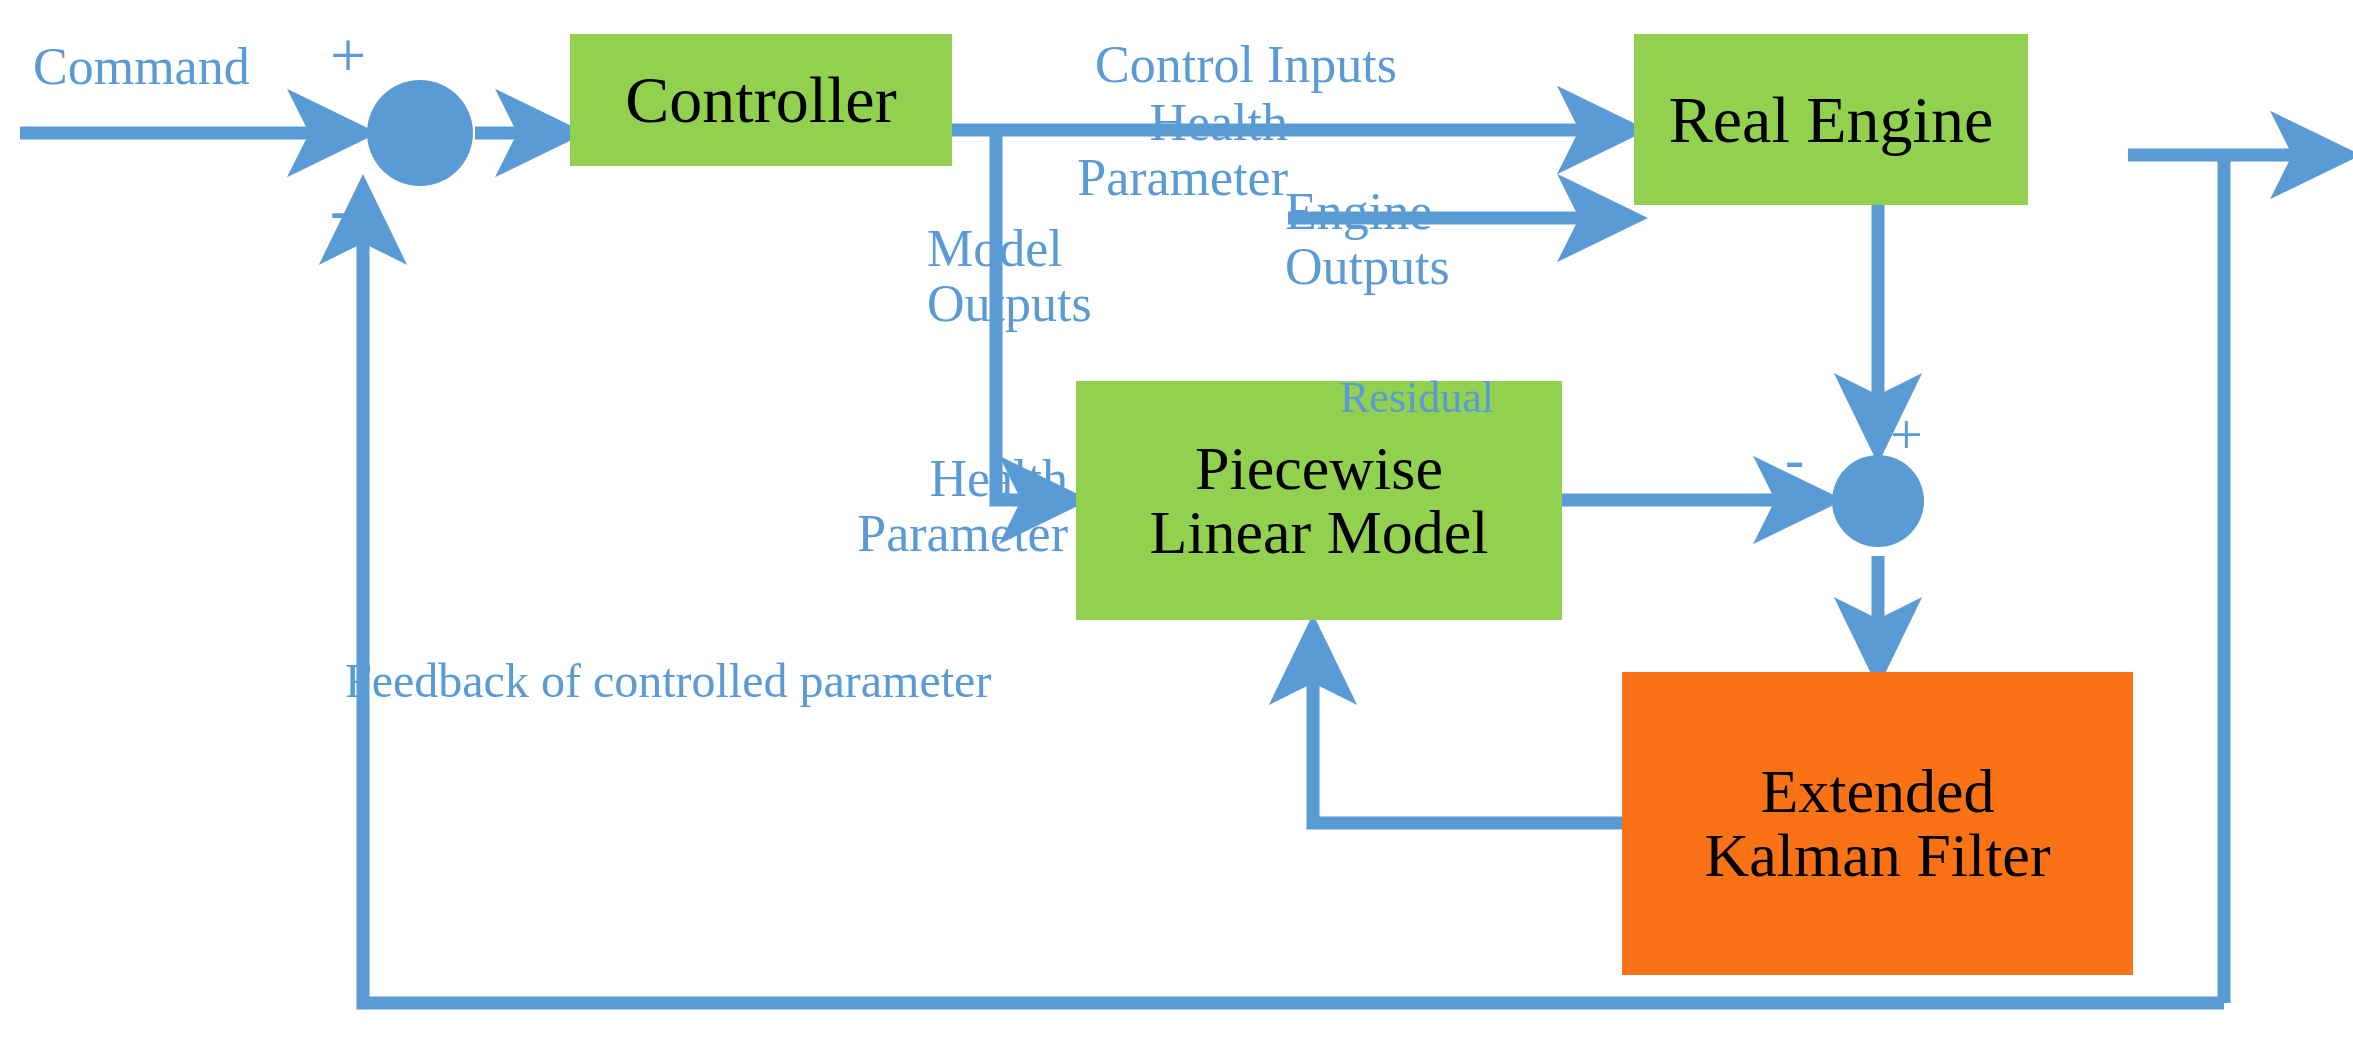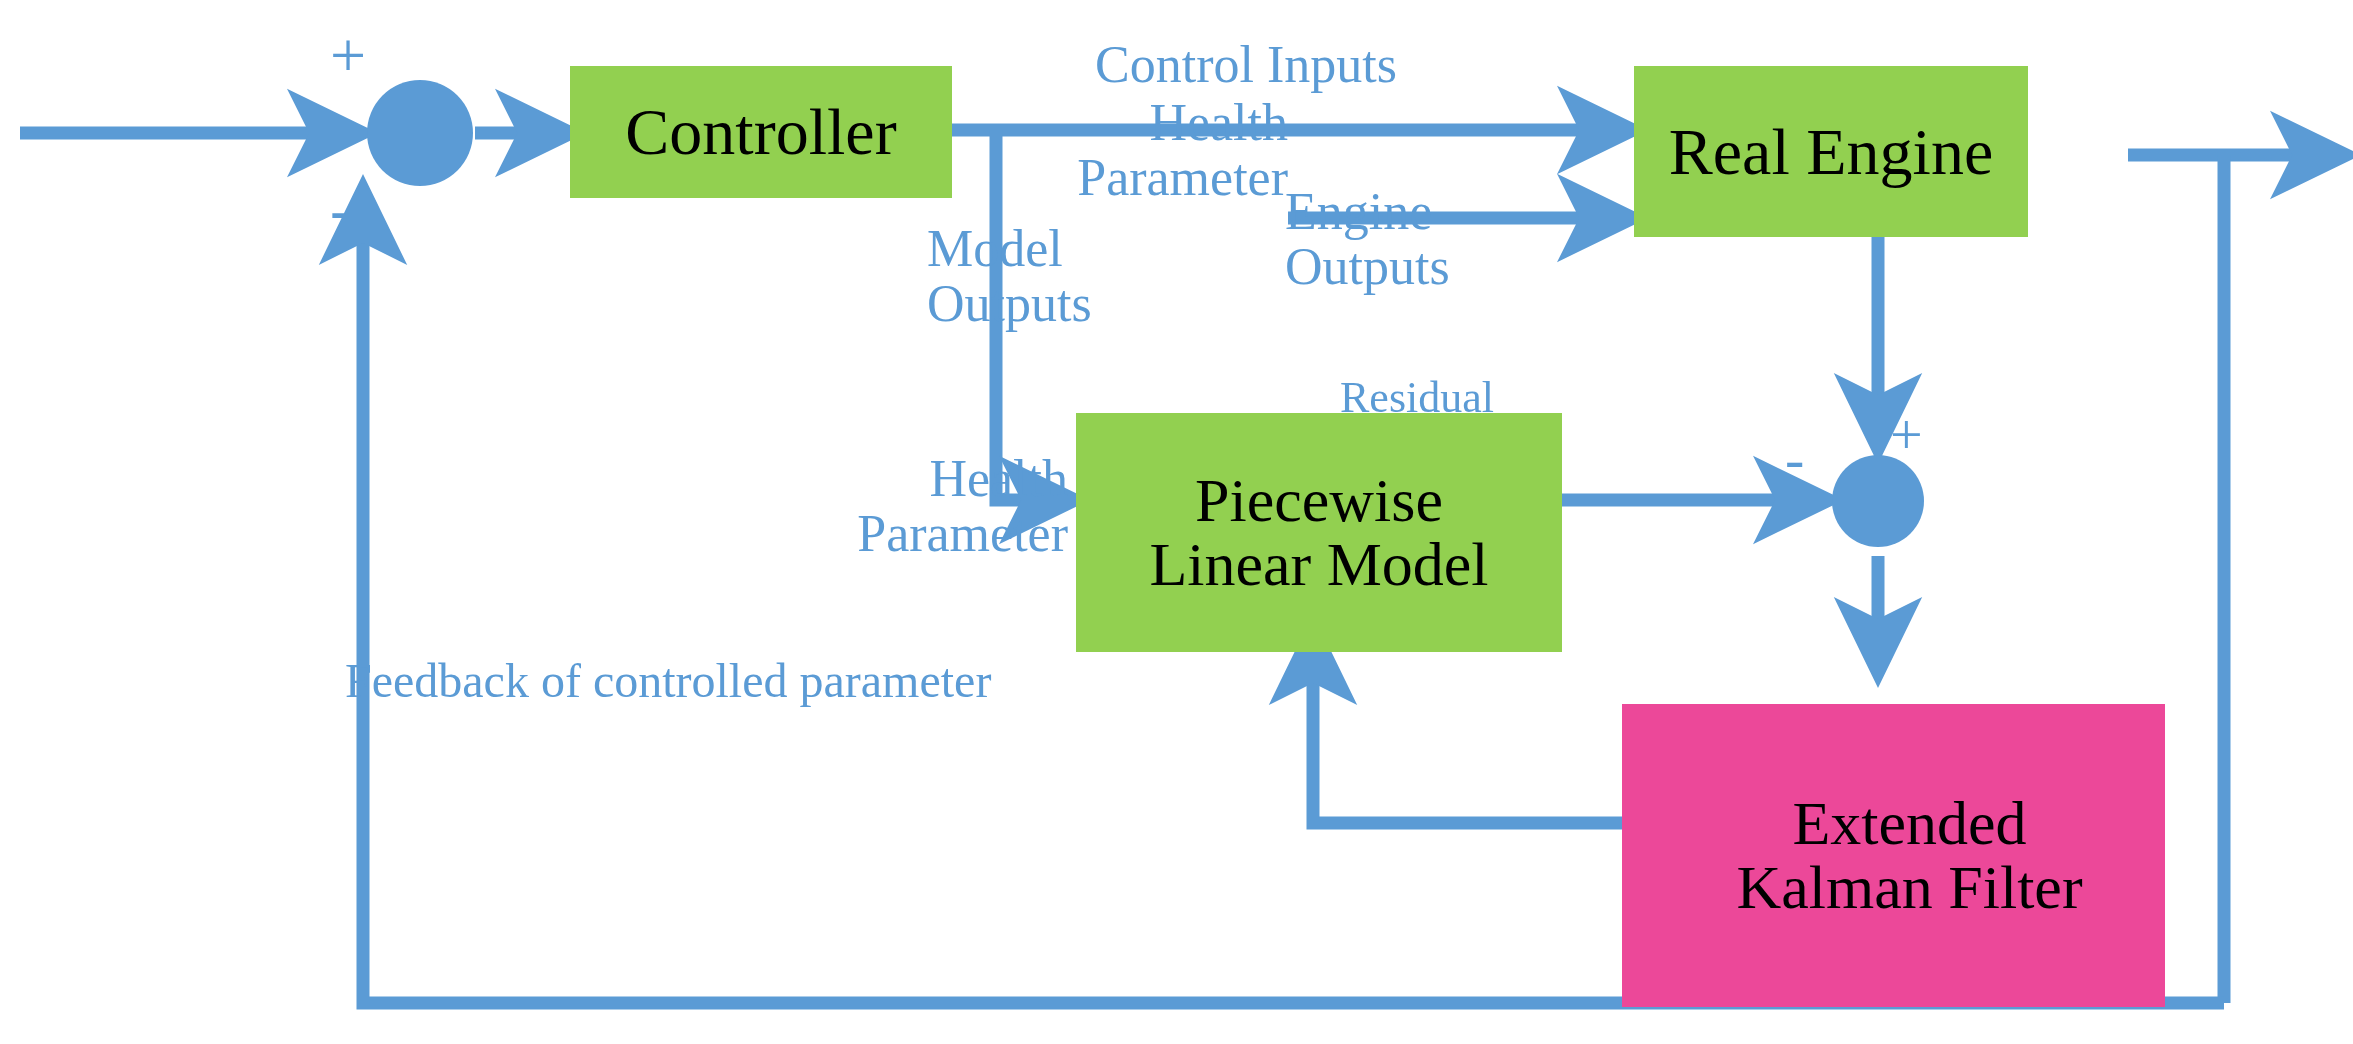--- a/index.html
+++ b/index.html
@@ -25,24 +25,23 @@
   .block {
     position: absolute;
     display: flex;
     align-items: center;
     justify-content: center;
     text-align: center;
     color: #000000;
     font-family: "Liberation Serif", "DejaVu Serif", serif;
     line-height: 1.02;
     z-index: 5;
-    margin-top: 32px;
   }
   .block.green { background: #92D050; }
-  .block.orange { background: #ec4899; padding-left: 32px; }
+  .block.orange { background: #f97316; }
   .lbl {
     position: absolute;
     color: #5B9BD5;
     font-family: "Liberation Serif", "DejaVu Serif", serif;
     white-space: pre;
     line-height: 1.05;
     z-index: 6;
   }
   .sign {
     position: absolute;
@@ -109,20 +108,21 @@
   <div class="block green" style="left:570px; top:34px; width:382px; height:132px; font-size:66px;">Controller</div>
 
   <div class="block green" style="left:1634px; top:34px; width:394px; height:171px; font-size:66px;">Real Engine</div>
 
   <div class="block green" style="left:1076px; top:381px; width:486px; height:239px; font-size:62px; white-space:pre-line;">Piecewise
 Linear Model</div>
 
   <div class="block orange" style="left:1622px; top:672px; width:511px; height:303px; font-size:62px; white-space:pre-line;">Extended
 Kalman Filter</div>
 
+  <span class="lbl" style="left:33px; top:40px; font-size:52px;">Command</span>
 
   <span class="lbl" style="left:1095px; top:38px; font-size:52px;">Control Inputs</span>
 
   <span class="lbl" style="left: 1077.22px; top: 96px; font-size: 52px; text-align: right; transform: none;">Health
 Parameter</span>
 
   <span class="lbl" style="left:1285px; top:185px; font-size:52px;">Engine
 Outputs</span>
 
   <span class="lbl" style="left: 927px; top: 222px; font-size: 52px; text-align: left; transform: none;">Model

